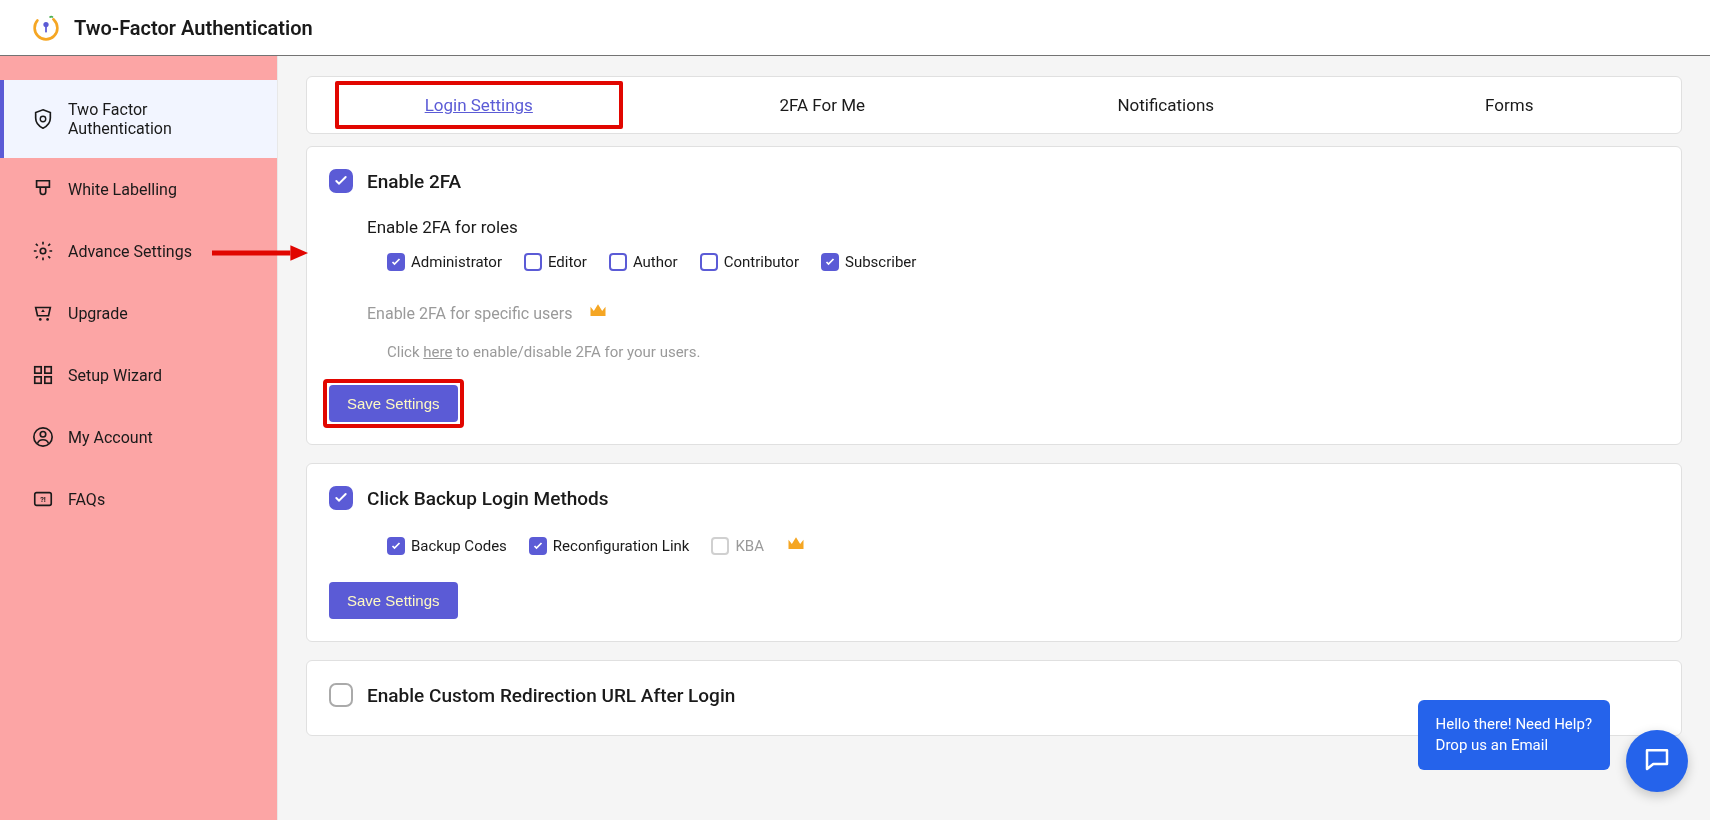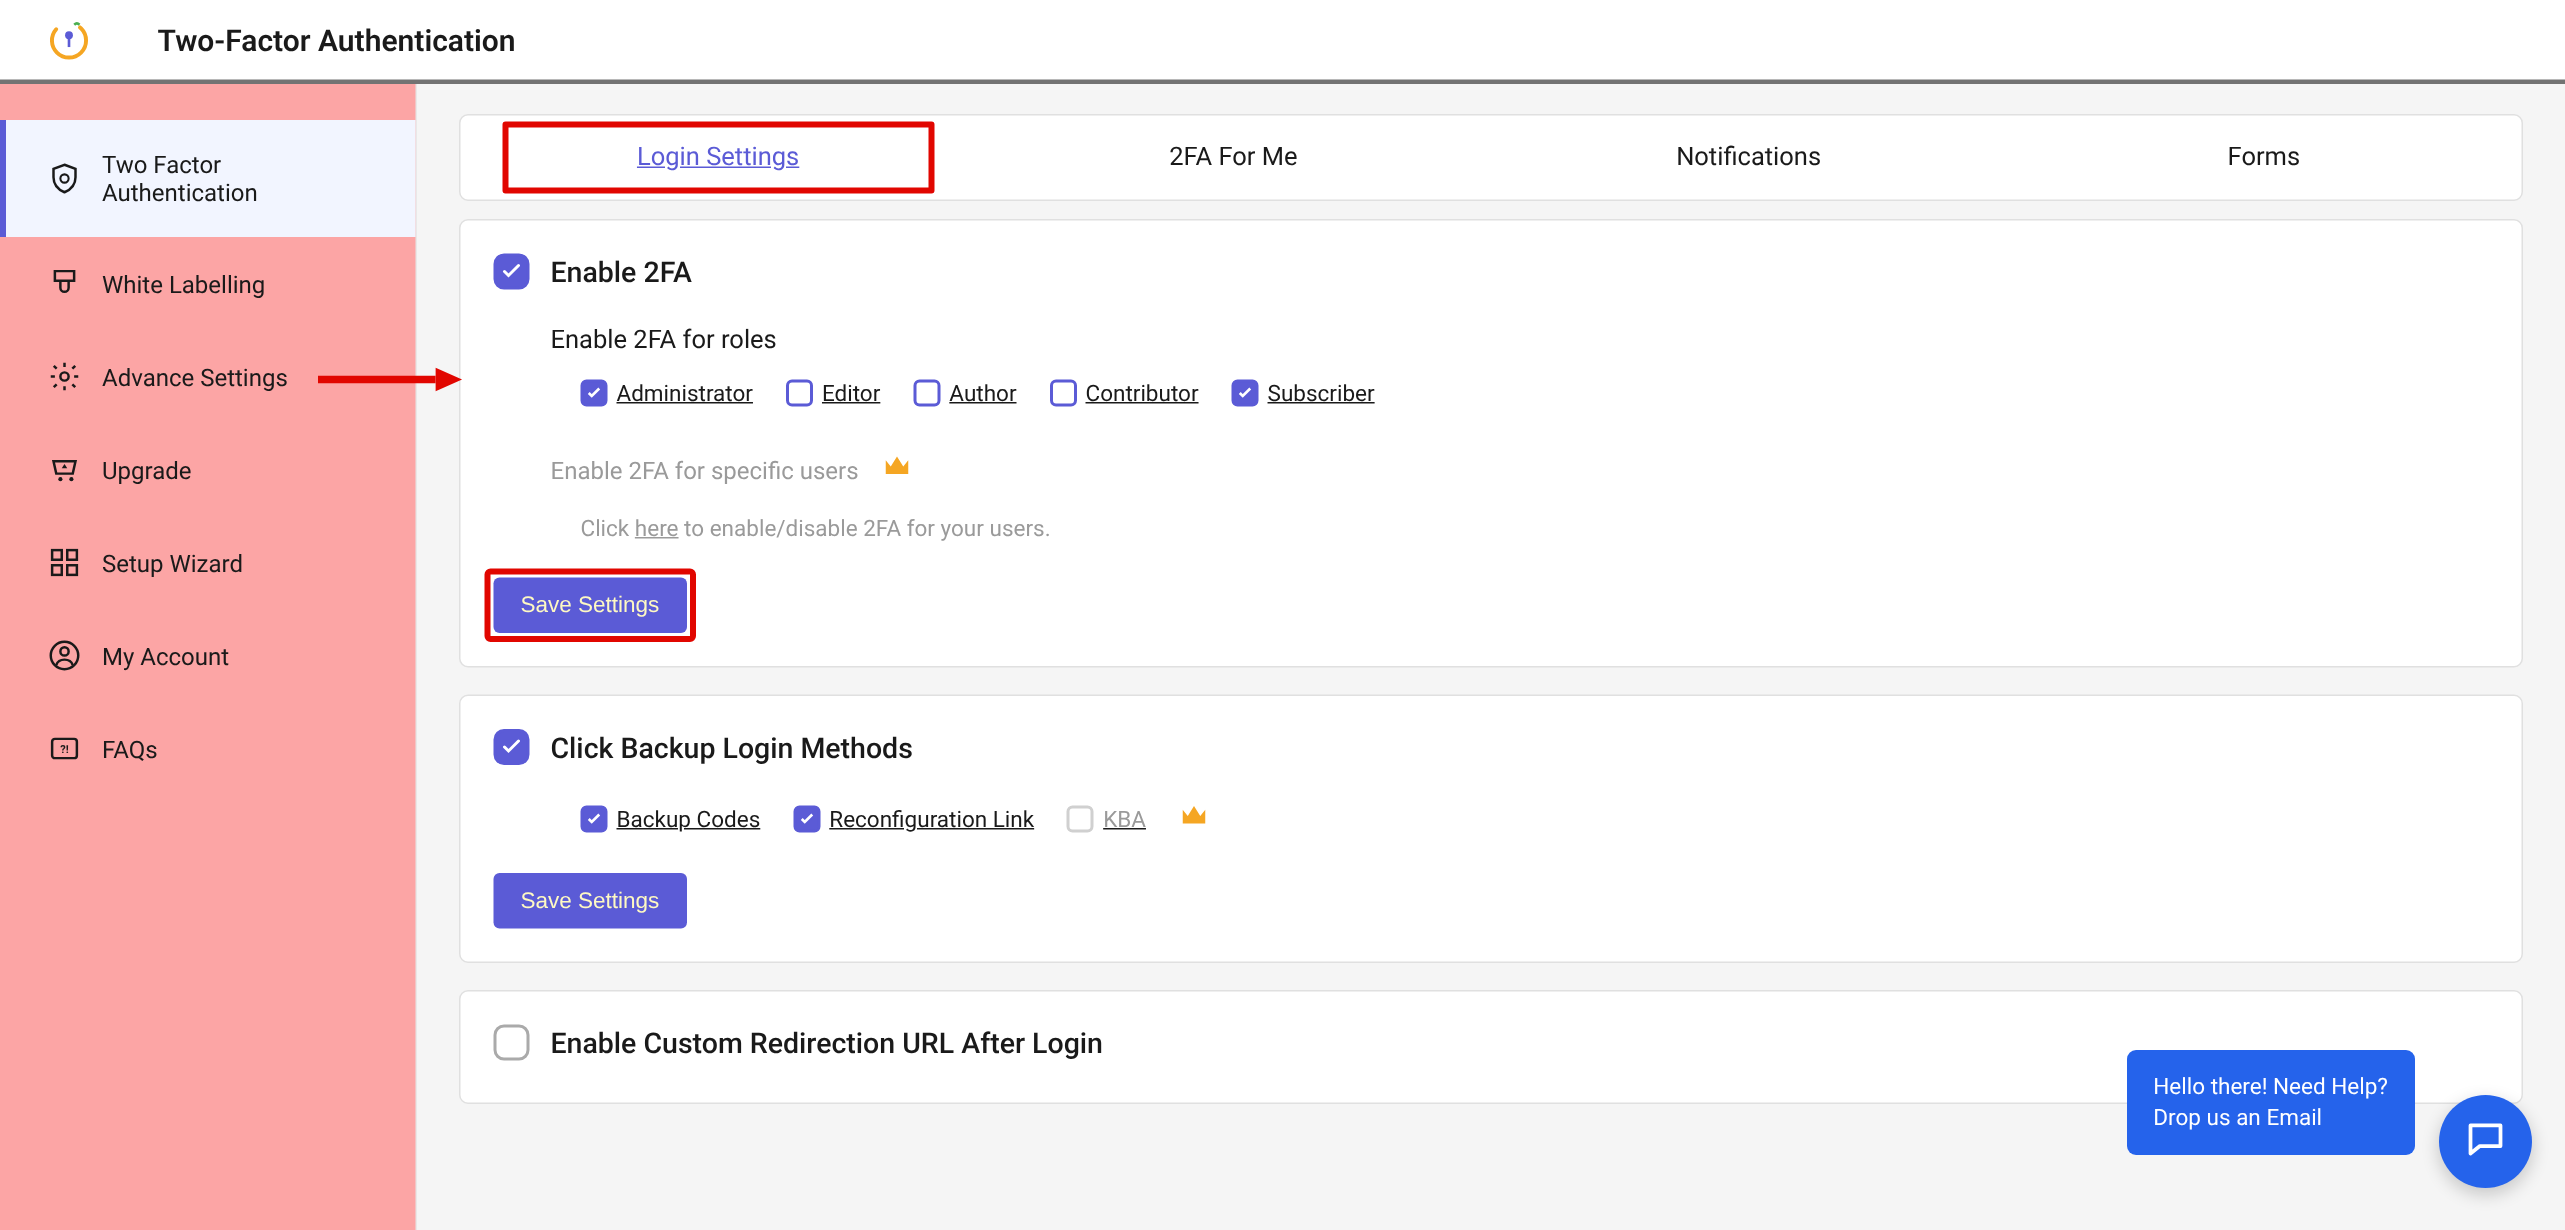--- a/index.html
+++ b/index.html
@@ -1,18 +1,18 @@
 <!DOCTYPE html>
 <html><head>
 <meta charset="utf-8">
 <style>
 * { box-sizing: border-box; margin: 0; padding: 0; }
 body { font-family: -apple-system, BlinkMacSystemFont, "Segoe UI", Roboto, sans-serif; background: #f5f5f5; color: #1a1a1a; }
 
-.topbar { background: #fff; border-bottom: 3px solid #737373; height: 56px; display: flex; align-items: center; padding: 0 32px; gap: 31px; }
+.topbar { background: #fff; border-bottom: 1px solid #737373; height: 56px; display: flex; align-items: center; padding: 0 32px; }
 .topbar-logo { width: 28px; height: 28px; margin-right: 14px; display: flex; align-items: center; justify-content: center; }
 .topbar-title { font-size: 20px; font-weight: 600; color: #1a1a1a; }
 
 .layout { display: flex; min-height: calc(100vh - 56px); }
 
 .sidebar { width: 278px; background: #fca5a5; border-right: 1px solid #e8e8e8; padding-top: 24px; }
 .sidebar-item { display: flex; align-items: center; padding: 20px 28px; cursor: pointer; border-left: 4px solid transparent; font-size: 16px; color: #1a1a1a; gap: 14px; }
 .sidebar-item.active { background: #f2f5ff; border-left-color: #5b5bd6; color: #1a1a1a; }
 .sidebar-icon { width: 22px; height: 22px; display: flex; align-items: center; justify-content: center; }
 
@@ -29,21 +29,21 @@
 .chk.checked { background: #5b5bd6; border-color: #5b5bd6; }
 .chk.checked svg { display: block; }
 .chk svg { display: none; }
 .chk.sm { width: 18px; height: 18px; border-radius: 4px; border-width: 2px; }
 .chk.disabled { border-color: #d0d0d0; background: #fff; cursor: not-allowed; }
 
 .card-title { font-size: 19px; font-weight: 500; color: #1a1a1a; }
 
 .sub-block { margin-left: 38px; margin-top: 24px; }
 .sub-label { font-size: 17px; color: #1a1a1a; margin-bottom: 16px; }
-.role-row { display: flex; gap: 22px; align-items: center; flex-wrap: wrap; margin-left: 20px; text-decoration: underline; }
+.role-row { display: flex; gap: 22px; align-items: center; flex-wrap: wrap; margin-left: 20px; }
 .role-item { display: flex; align-items: center; gap: 6px; font-size: 15px; }
 
 .muted-row { margin-top: 30px; color: #9a9a9a; font-size: 16px; display: flex; align-items: center; gap: 16px; }
 .crown-icon { color: #f5a623; }
 
 .hint { margin-top: 18px; margin-left: 20px; color: #9a9a9a; font-size: 15px; }
 .hint .link { text-decoration: underline; cursor: pointer; }
 
 .save-btn { background: #5b5bd6; color: #fef9c3; border: none; padding: 10px 18px; border-radius: 4px; font-size: 15px; cursor: pointer; margin-top: 24px; }
 .save-btn-highlight { position: relative; }

